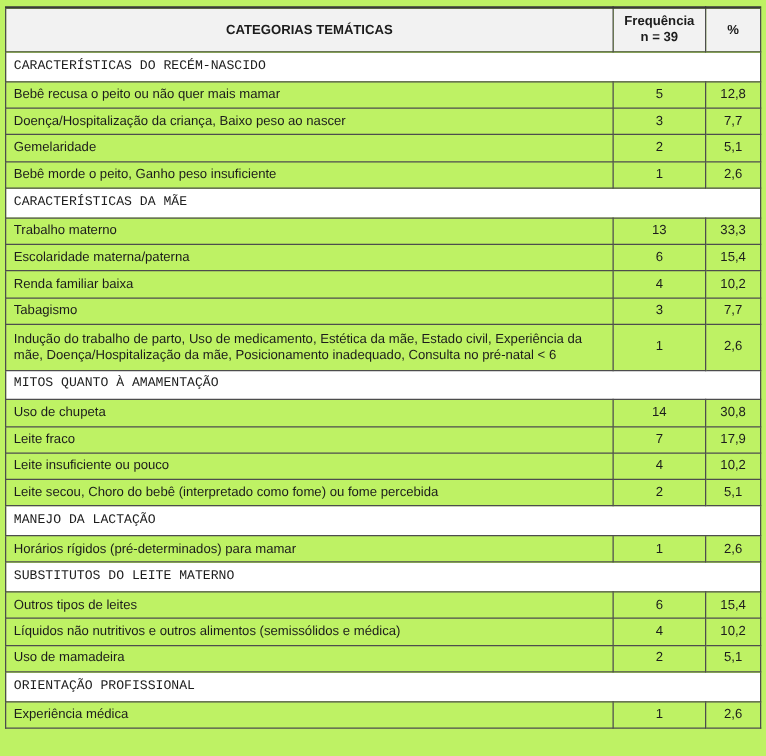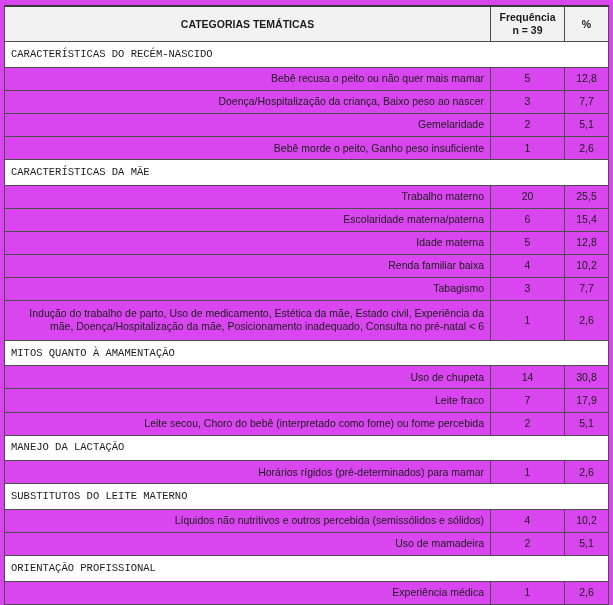--- a/index.html
+++ b/index.html
@@ -4,22 +4,22 @@
 <style>
   html, body {
     margin: 0;
     padding: 0;
     background: #ffffff;
   }
   .page {
     width: 613px;
     height: 605px;
     box-sizing: border-box;
-    padding: 5px 4px 0 4px;
-    background: #d946ef;
+    padding: 5px 4px 22px 4px;
+    background: #bef264;
     font-family: "Liberation Sans", sans-serif;
   }
   table.ttable {
     width: 100%;
     height: 100%;
     border-collapse: collapse;
     table-layout: fixed;
     font-size: 10.5px;
     color: #1c1c1c;
     border: 1px solid #3a3a3a;
@@ -37,21 +37,21 @@
     font-weight: bold;
     text-align: center;
     padding: 4px 6px;
   }
   td.section-cell {
     text-align: left;
     padding: 3px 6px;
     background: #ffffff;
     font-family: Liberation Mono, monospace;
   }
-  td.label-cell { text-align: right; }
+  td.label-cell { text-align: left; }
   td.num-cell { text-align: center; }
 </style>
 </head>
 <body>
 
 <div class="page">
   <table class="ttable">
     <colgroup>
       <col style="width: auto;">
       <col style="width: 74px;">
@@ -89,32 +89,27 @@
         <tr>
           <td class="label-cell">Bebê morde o peito, Ganho peso insuficiente</td>
           <td class="num-cell">1</td>
           <td class="num-cell">2,6</td>
         </tr>
         <tr>
           <td colspan="3" class="section-cell">CARACTERÍSTICAS DA MÃE</td>
         </tr>
         <tr>
           <td class="label-cell">Trabalho materno</td>
-          <td class="num-cell">20</td>
-          <td class="num-cell">25,5</td>
+          <td class="num-cell">13</td>
+          <td class="num-cell">33,3</td>
         </tr>
         <tr>
           <td class="label-cell">Escolaridade materna/paterna</td>
           <td class="num-cell">6</td>
           <td class="num-cell">15,4</td>
-        </tr>
-        <tr>
-          <td class="label-cell">Idade materna</td>
-          <td class="num-cell">5</td>
-          <td class="num-cell">12,8</td>
         </tr>
         <tr>
           <td class="label-cell">Renda familiar baixa</td>
           <td class="num-cell">4</td>
           <td class="num-cell">10,2</td>
         </tr>
         <tr>
           <td class="label-cell">Tabagismo</td>
           <td class="num-cell">3</td>
           <td class="num-cell">7,7</td>
@@ -131,37 +126,47 @@
           <td class="label-cell">Uso de chupeta</td>
           <td class="num-cell">14</td>
           <td class="num-cell">30,8</td>
         </tr>
         <tr>
           <td class="label-cell">Leite fraco</td>
           <td class="num-cell">7</td>
           <td class="num-cell">17,9</td>
         </tr>
         <tr>
+          <td class="label-cell">Leite insuficiente ou pouco</td>
+          <td class="num-cell">4</td>
+          <td class="num-cell">10,2</td>
+        </tr>
+        <tr>
           <td class="label-cell">Leite secou, Choro do bebê (interpretado como fome) ou fome percebida</td>
           <td class="num-cell">2</td>
           <td class="num-cell">5,1</td>
         </tr>
         <tr>
           <td colspan="3" class="section-cell">MANEJO DA LACTAÇÃO</td>
         </tr>
         <tr>
           <td class="label-cell">Horários rígidos (pré-determinados) para mamar</td>
           <td class="num-cell">1</td>
           <td class="num-cell">2,6</td>
         </tr>
         <tr>
           <td colspan="3" class="section-cell">SUBSTITUTOS DO LEITE MATERNO</td>
         </tr>
         <tr>
-          <td class="label-cell">Líquidos não nutritivos e outros percebida (semissólidos e sólidos)</td>
+          <td class="label-cell">Outros tipos de leites</td>
+          <td class="num-cell">6</td>
+          <td class="num-cell">15,4</td>
+        </tr>
+        <tr>
+          <td class="label-cell">Líquidos não nutritivos e outros alimentos (semissólidos e médica)</td>
           <td class="num-cell">4</td>
           <td class="num-cell">10,2</td>
         </tr>
         <tr>
           <td class="label-cell">Uso de mamadeira</td>
           <td class="num-cell">2</td>
           <td class="num-cell">5,1</td>
         </tr>
         <tr>
           <td colspan="3" class="section-cell">ORIENTAÇÃO PROFISSIONAL</td>

